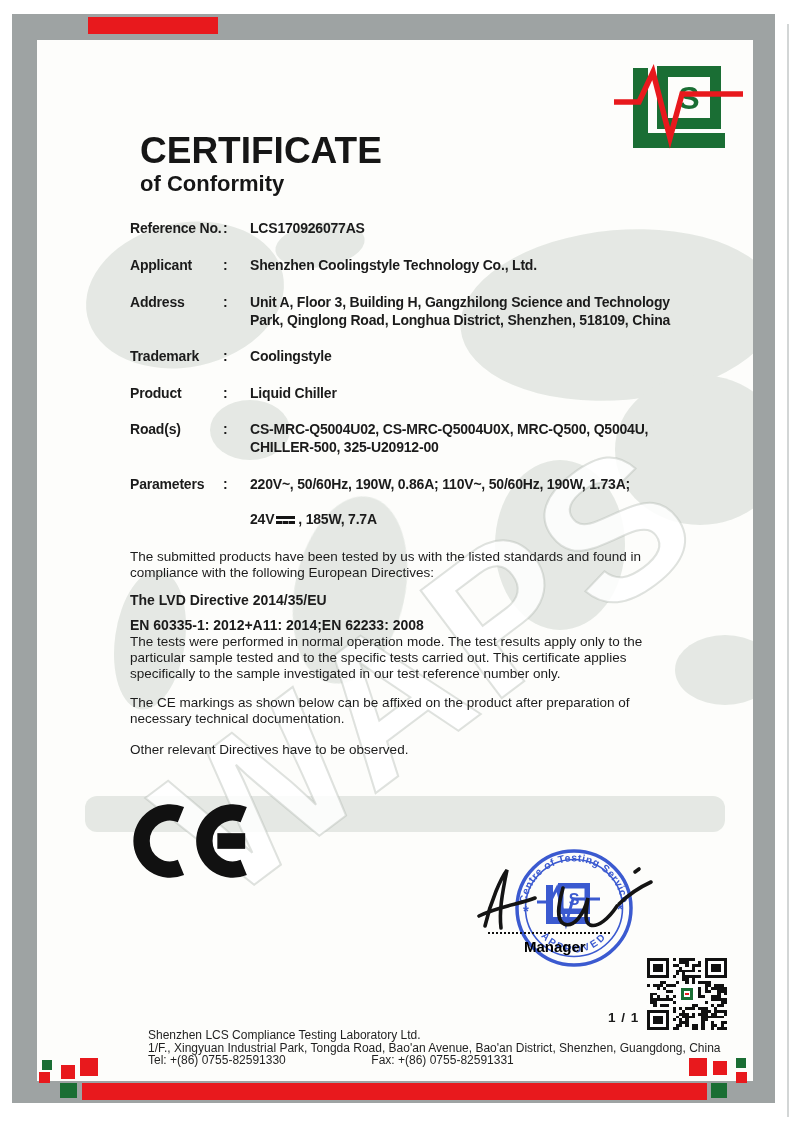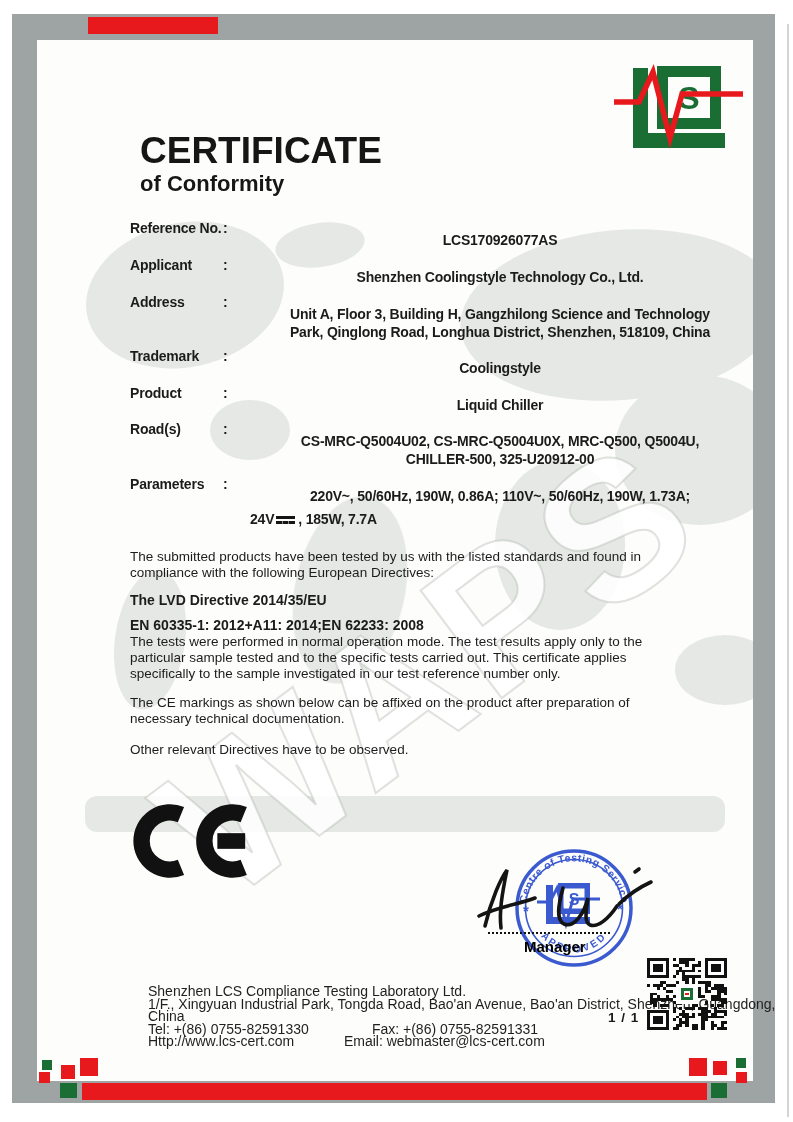--- a/index.html
+++ b/index.html
@@ -22,35 +22,35 @@
     white-space:nowrap;pointer-events:none;
   }
   .content{position:absolute;left:0;top:0;width:793px;height:1122px;z-index:4;}
   
   .doc-title{position:absolute;left:140px;top:130px;font-size:37px;font-weight:bold;letter-spacing:0px;color:#161616;}
   .doc-subtitle{position:absolute;left:140px;top:171px;font-size:22px;font-weight:bold;color:#161616;}
   
   .frow{position:absolute;left:130px;width:560px;font-size:14px;font-weight:bold;line-height:17.5px;letter-spacing:-0.2px;}
   .frow .lbl{position:absolute;left:0;top:0;width:95px;}
   .frow .sep{position:absolute;left:93px;top:0;}
-  .frow .val{position:absolute;left:120px;top:12px;width:500px;white-space:pre-line;text-align:center;}
+  .frow .val{position:absolute;left:120px;top:0;width:500px;white-space:pre-line;}
   .dc{display:inline-block;width:19px;margin:0 3px 0 2px;}
   .dc i{display:block;height:0;}
   .dc-solid{border-top:3.5px solid #151515;}
   .dc-dash{border-top:3.5px dashed #151515;margin-top:2.5px;}
   
   .para{position:absolute;left:130px;width:600px;font-size:13.5px;line-height:16px;white-space:pre-line;color:#1c1c1c;}
   .bold{font-weight:bold;}
   .std-row{position:absolute;left:130px;top:617px;width:543px;display:flex;font-size:14px;font-weight:bold;}
   
   .date-line{position:absolute;left:135px;top:929px;font-size:15px;font-weight:bold;}
   .dots{position:absolute;left:488px;top:932px;width:122px;height:0;border-bottom:2.5px dotted #111;z-index:6;}
   .manager{position:absolute;left:524px;top:938px;font-size:15px;font-weight:600;color:#000;z-index:6;}
   
-  .footer{position:absolute;left:148px;top:985px;font-size:14px;line-height:12.6px;color:#1f1f1f;}
+  .footer{position:absolute;left:148px;top:1029px;font-size:12px;line-height:12.6px;color:#1f1f1f;}
   .footer .w1{display:inline-block;width:220px;}
   .footer .w2{display:inline-block;width:192px;}
   .page-indicator{position:absolute;left:608px;top:1010px;font-size:13.5px;font-weight:bold;letter-spacing:1px;}
   
   .sq{position:absolute;z-index:6;}
   .red{background:#e8191d;} .green{background:#1a6e34;}
 </style>
 </head>
 <body>
 
@@ -198,24 +198,20 @@
     </svg>
     <div class="dots"></div>
     <div class="manager">Manager</div>
 
     <div class="footer">
       <div>Shenzhen LCS Compliance Testing Laboratory Ltd.</div>
       <div>1/F., Xingyuan Industrial Park, Tongda Road, Bao'an Avenue, Bao'an District, Shenzhen, Guangdong, China</div>
       <div>
         <span class="w1">Tel: +(86) 0755-82591330</span>
         <span>Fax: +(86) 0755-82591331</span>
-      </div>
-      <div>
-        <span class="w2">Http://www.lcs-cert.com</span>
-        <span>Email: webmaster@lcs-cert.com</span>
       </div>
     </div>
     <div class="page-indicator">1 / 1</div>
 
     <svg class="abs" style="left:647px;top:958px;" width="80" height="72" viewBox="0 0 25 25" preserveAspectRatio="none" id="qr-svg" shape-rendering="crispEdges">
         <rect x="8" y="0" width="1" height="1" fill="#111"></rect>
         <rect x="10" y="0" width="1" height="1" fill="#111"></rect>
         <rect x="11" y="0" width="1" height="1" fill="#111"></rect>
         <rect x="12" y="0" width="1" height="1" fill="#111"></rect>
         <rect x="13" y="0" width="1" height="1" fill="#111"></rect>

